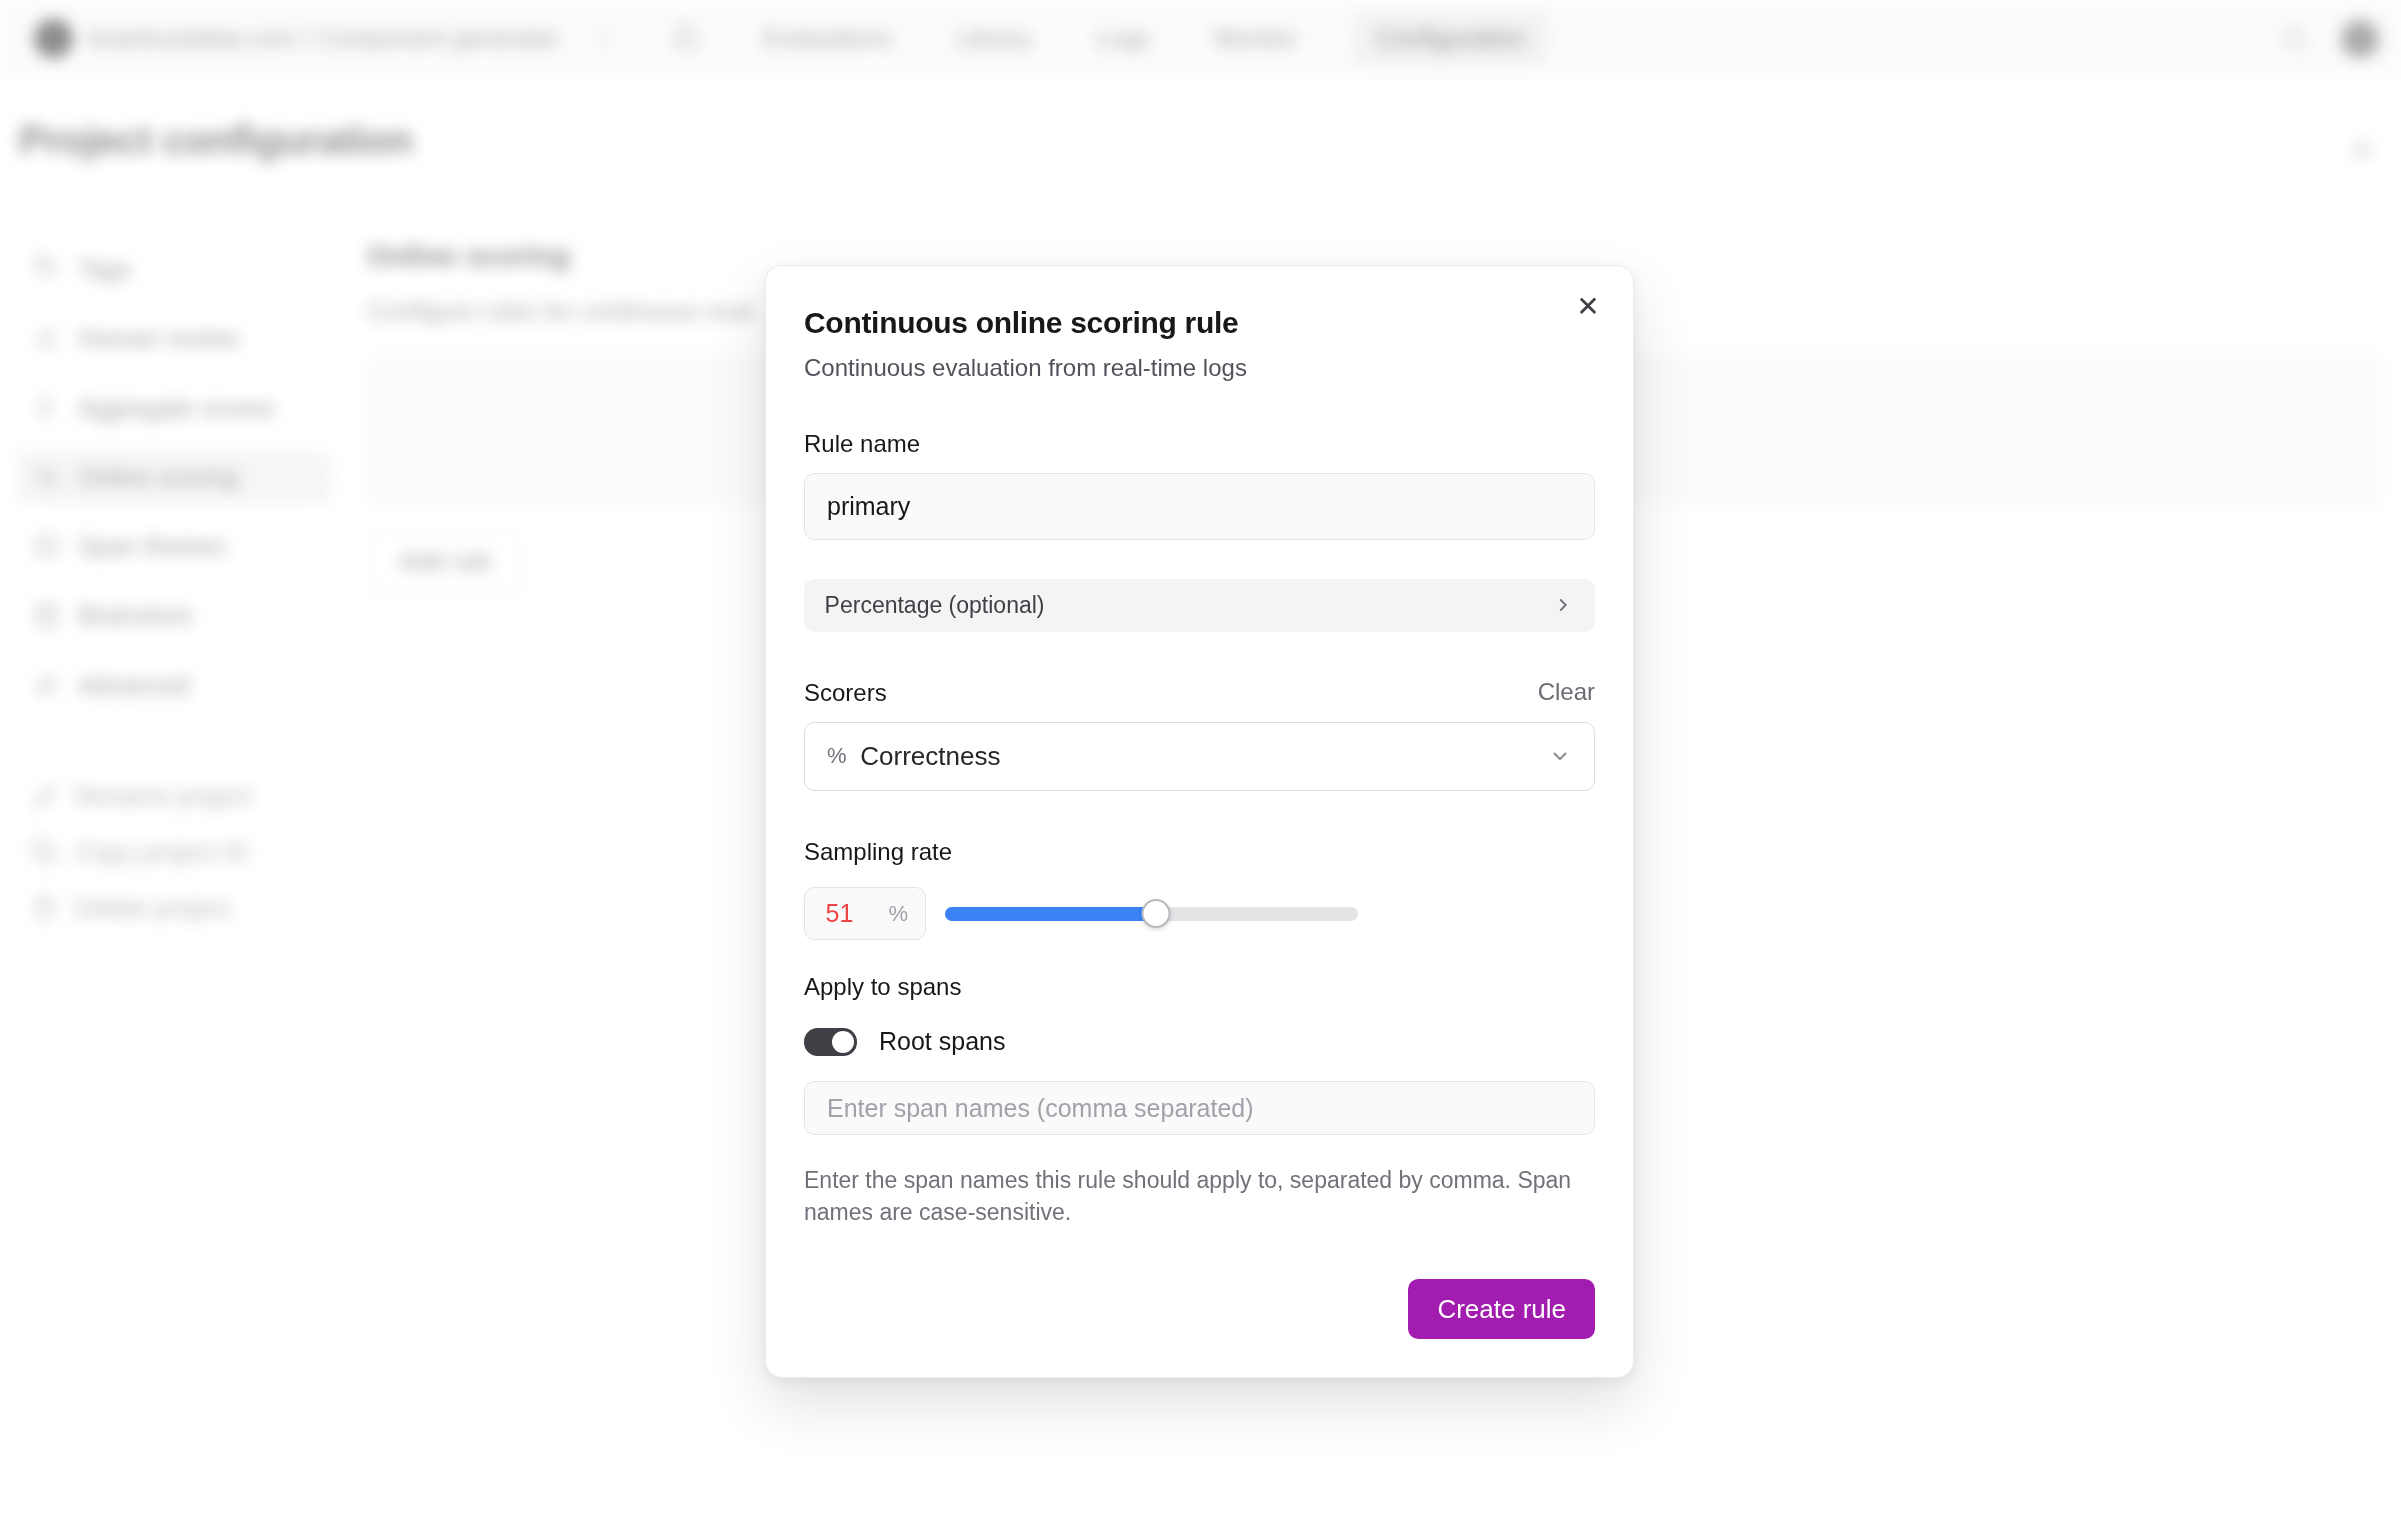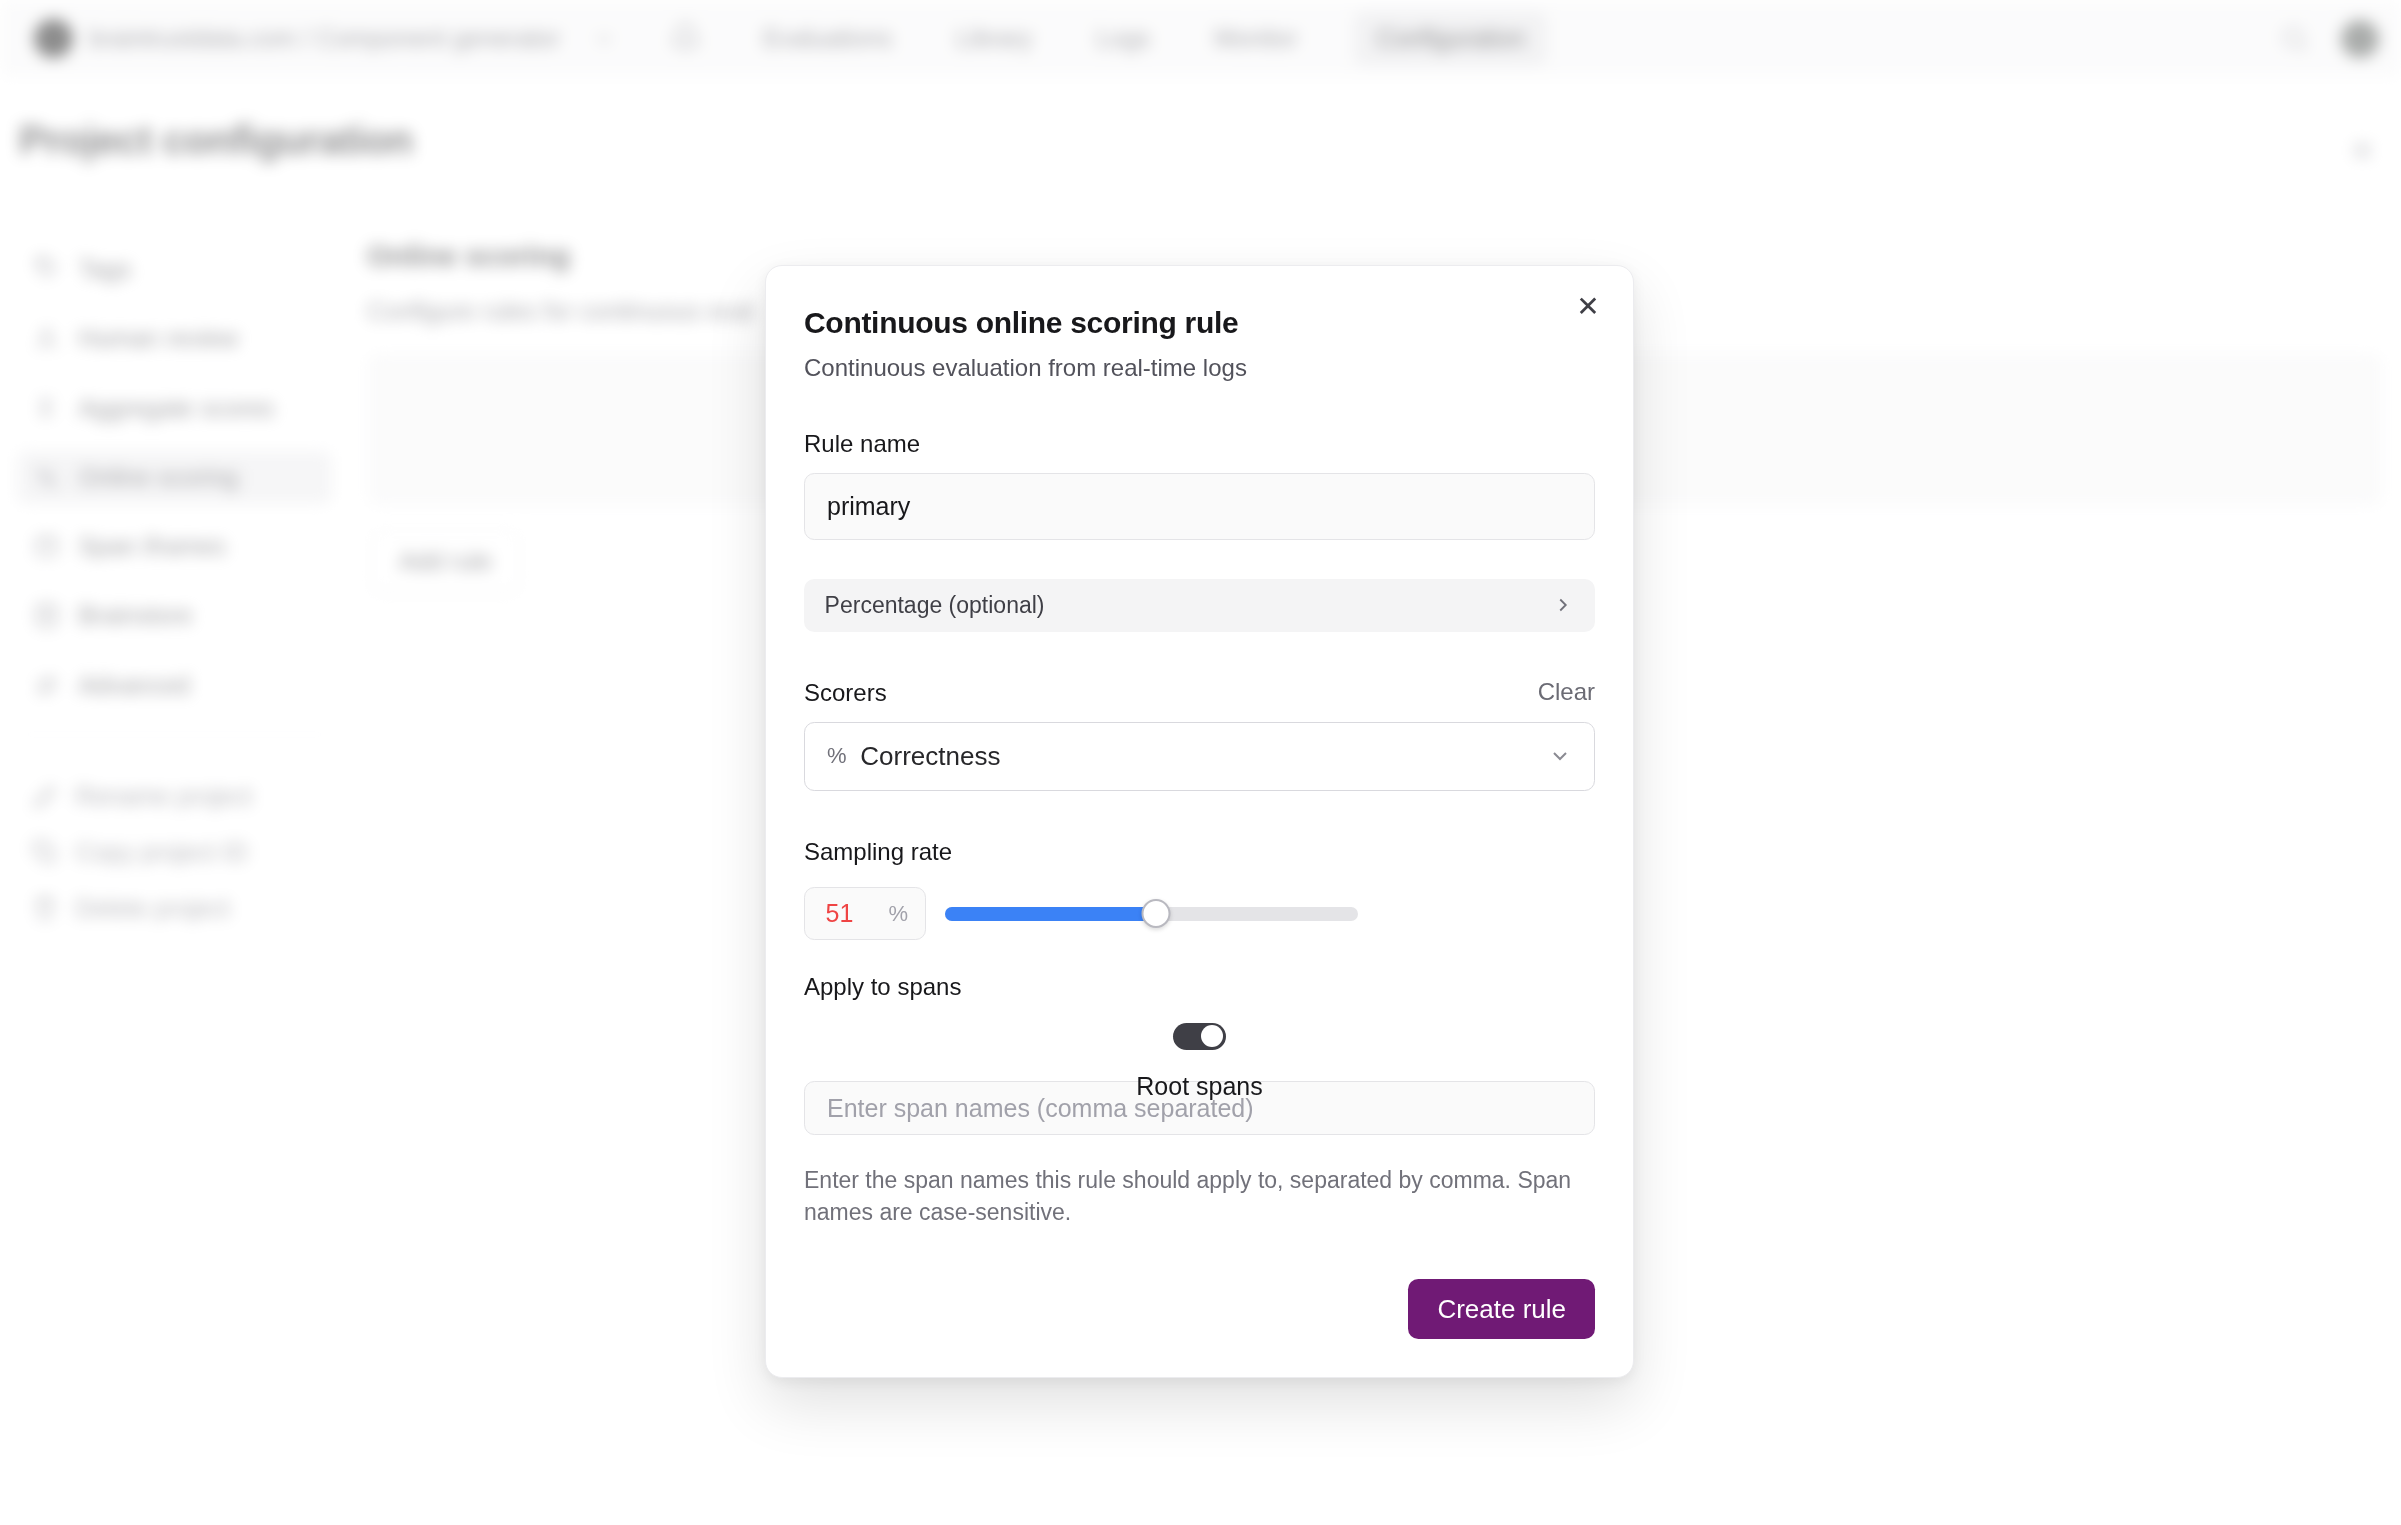--- a/index.html
+++ b/index.html
@@ -59,21 +59,21 @@
   .select .chev{margin-left:auto;color:#8a8a92;}
   .rate-row{margin-top:20.6px;display:flex;align-items:center;}
   .num-box{width:122px;height:53px;background:#fafafa;border:1.7px solid #e4e4e7;border-radius:10.3px;display:flex;align-items:center;justify-content:space-between;padding:0 17px 0 20.6px;}
   .num-box .nv{font-size:25px;color:#ef4444;}
   .num-box .unit{font-size:22px;color:#a1a1aa;}
   .slider{position:relative;width:413px;height:29px;margin-left:19px;}
   .slider .track{position:absolute;left:0;right:0;top:7.7px;height:13.7px;border-radius:6.9px;background:#e4e4e7;}
   .slider .fill{position:absolute;left:0;top:7.7px;height:13.7px;border-radius:6.9px 0 0 6.9px;background:#3b82f6;}
   .slider .thumb{position:absolute;top:0;width:29px;height:29px;border-radius:50%;background:#fff;border:2.6px solid #b9b9c0;box-shadow:0 1.7px 4.3px rgba(0,0,0,.15);transform:translateX(-50%);}
   .helper{margin-top:20.6px;font-size:23px;color:#71717a;line-height:31px;}
-  .toggle-row{margin-top:20.6px;display:flex;align-items:center;gap:22px;height:38px;flex-direction:column;}
+  .toggle-row{margin-top:20.6px;display:flex;align-items:center;gap:22px;height:38px;}
   .switch{position:relative;width:53px;height:27.4px;border-radius:13.7px;background:#3f3f46;flex:none;}
   .switch .knob{position:absolute;top:2.6px;right:2.6px;width:22px;height:22px;border-radius:50%;background:#fff;}
   .toggle-lbl{font-size:25px;color:#18181b;}
   .span-input{margin-top:20.6px;height:54px;background:#fafafa;border:1.7px solid #e4e4e7;border-radius:10.3px;display:flex;align-items:center;padding:0 22px;}
   .help2{margin-top:29px;font-size:23px;color:#71717a;line-height:32px;max-width:771px;}
   .footer{margin-top:51px;display:flex;justify-content:flex-end;}
   .primary-btn{min-width:183px;height:60px;background:#3b82f6;border:none;border-radius:10.3px;color:#fff;font-size:26px;display:flex;align-items:center;justify-content:center;padding:0 29px;}
   svg{display:block;}
 </style>
 </head>
@@ -276,18 +276,18 @@
         </span>
       <span class="toggle-lbl">Root spans</span>
     </div>
 
     <div class="span-input">
       <input class="native" type="text" placeholder="Enter span names (comma separated)" style="">
     </div>
     <div class="help2">Enter the span names this rule should apply to, separated by comma. Span names are case-sensitive.</div>
 
     <div class="footer">
-      <button class="primary-btn" style="background: #701a75;">Create rule</button>
+      <button class="primary-btn" style="background: #a21caf;">Create rule</button>
     </div>
   </div>
 
 </div>
 
 
 </body></html>

